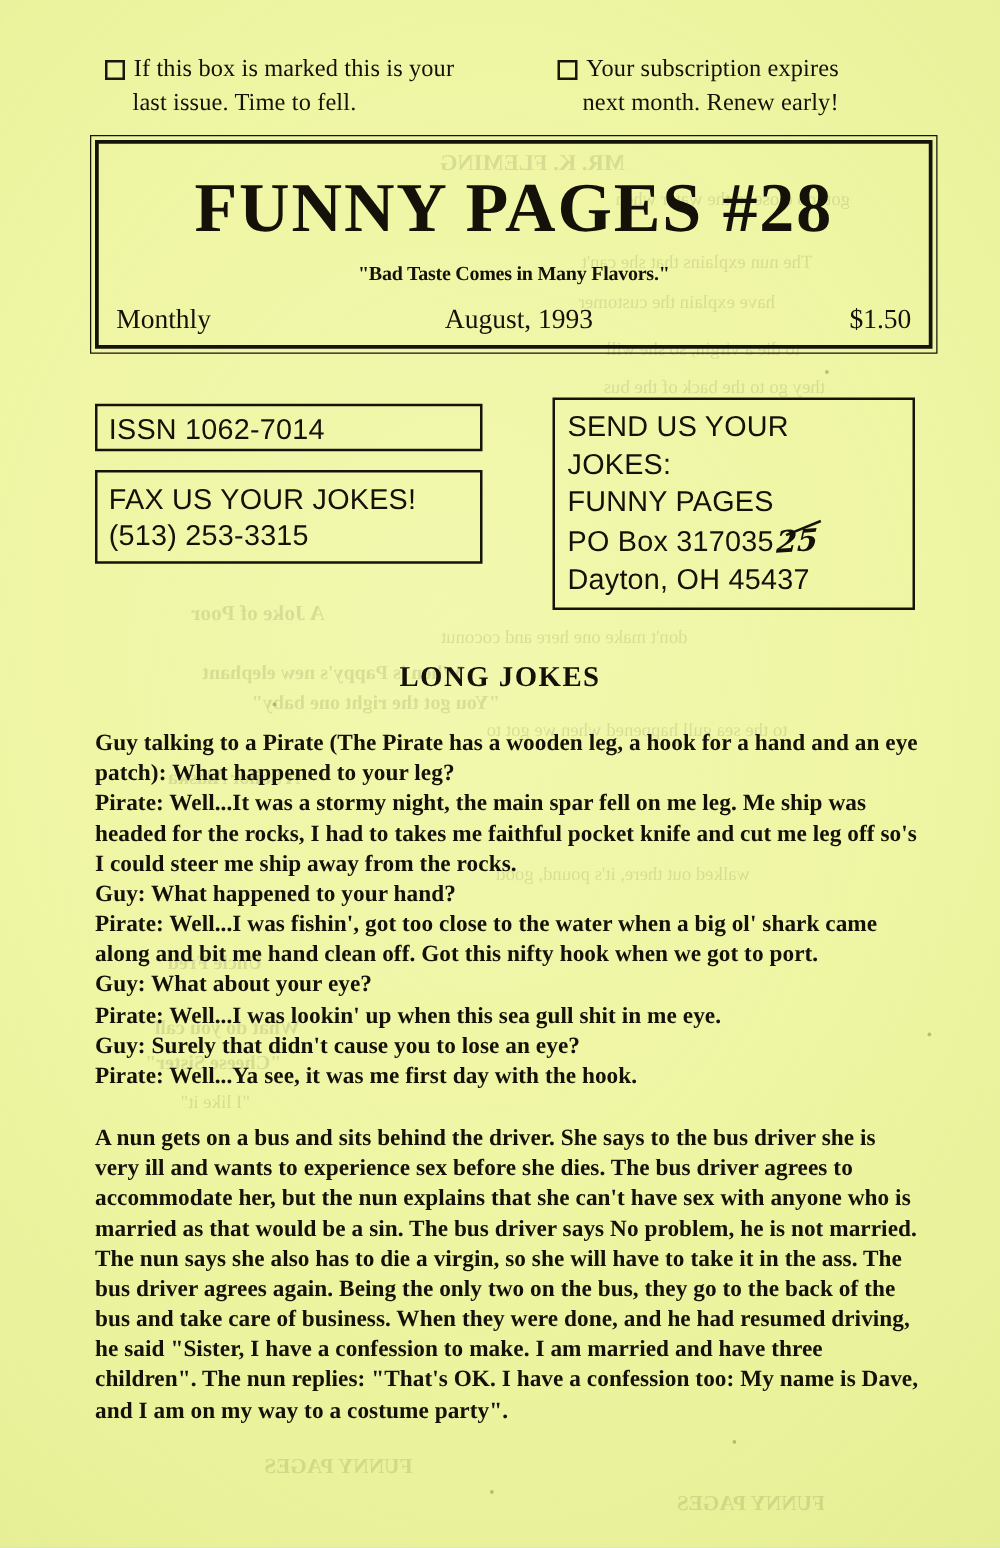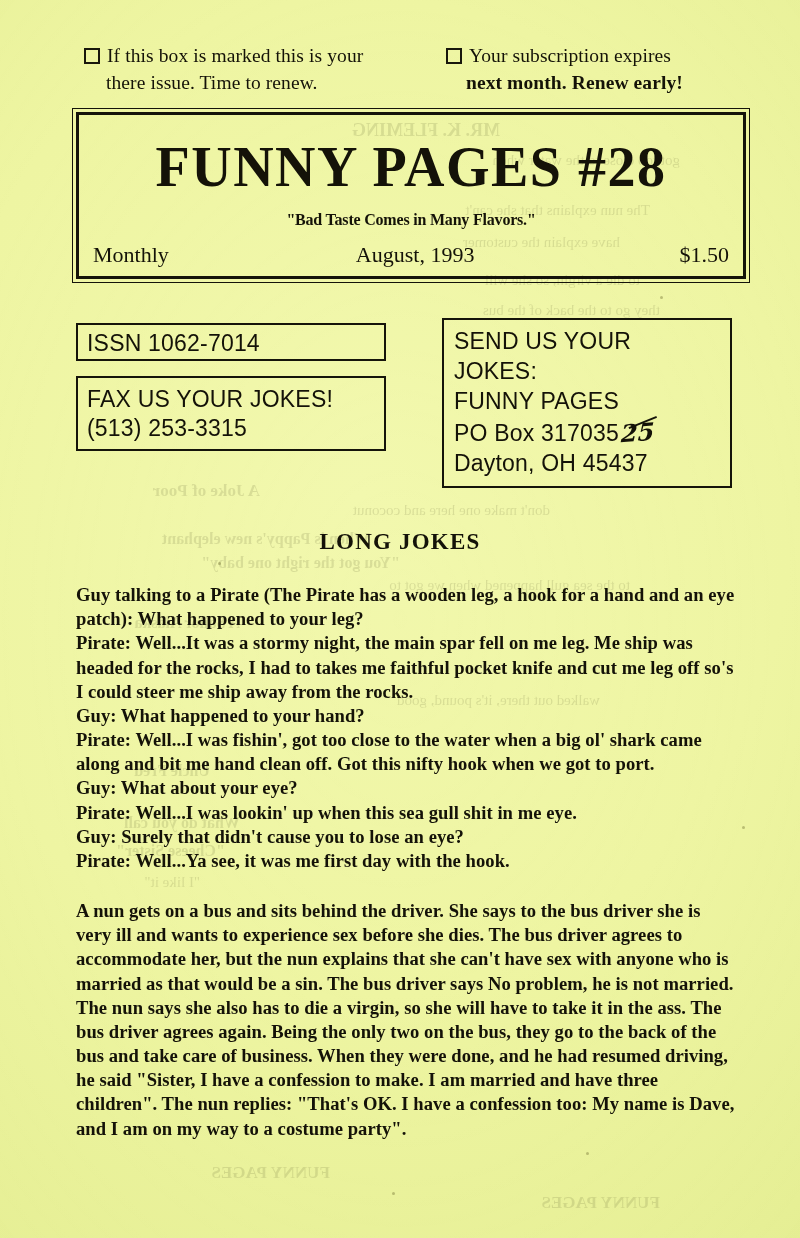--- a/index.html
+++ b/index.html
@@ -72,21 +72,21 @@
   .chk {
     display: inline-block;
     width: 12px;
     height: 12px;
     border: 2px solid #18170c;
     margin-top: 5px;
     flex: 0 0 auto;
     background: transparent;
   }
   .notice .row2 { padding-left: 22px; }
-  .notice.right .row2 { padding-left: 20px; font-weight: bold; }
+  .notice.right .row2 { padding-left: 20px; }
 
   
   .masthead {
     position: absolute;
     left: 72px;
     top: 108px;
     width: 678px;
     height: 175px;
     border: 1.5px solid #15140a;
     padding: 3px;
@@ -268,21 +268,21 @@
   <div class="speck" style="left:586px;top:1152px;width:3px;height:3px;"></div>
   <div class="speck" style="left:742px;top:826px;width:3px;height:3px;"></div>
 
   <div class="notices">
 
     <div class="notice left">
       <div class="row1">
         <span class="chk"></span>
         <span>If this box is marked this is your</span>
       </div>
-      <div class="row2">there issue.  Time to renew.</div>
+      <div class="row2">last issue.  Time to fell.</div>
     </div>
 
     <div class="notice right">
       <div class="row1">
         <span class="chk"></span>
         <span>Your subscription expires</span>
       </div>
       <div class="row2">next month.  Renew early!</div>
     </div>
 

